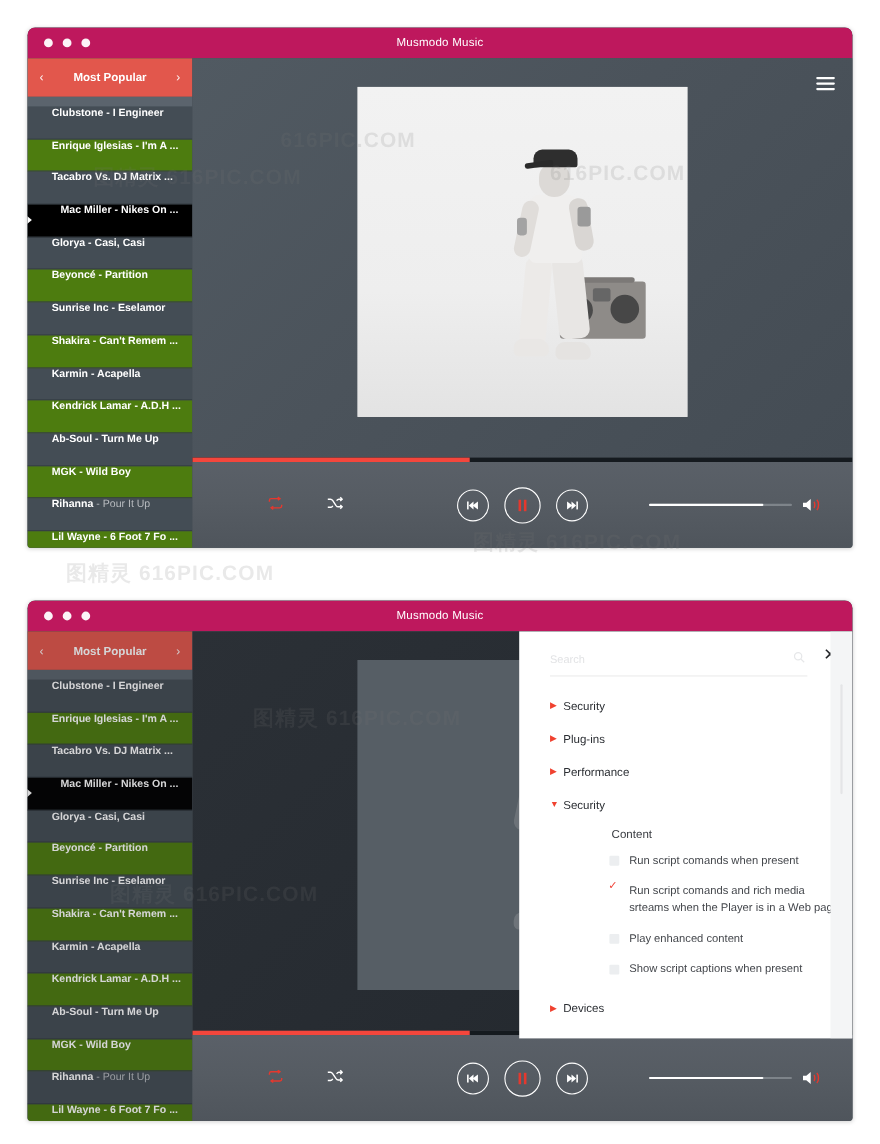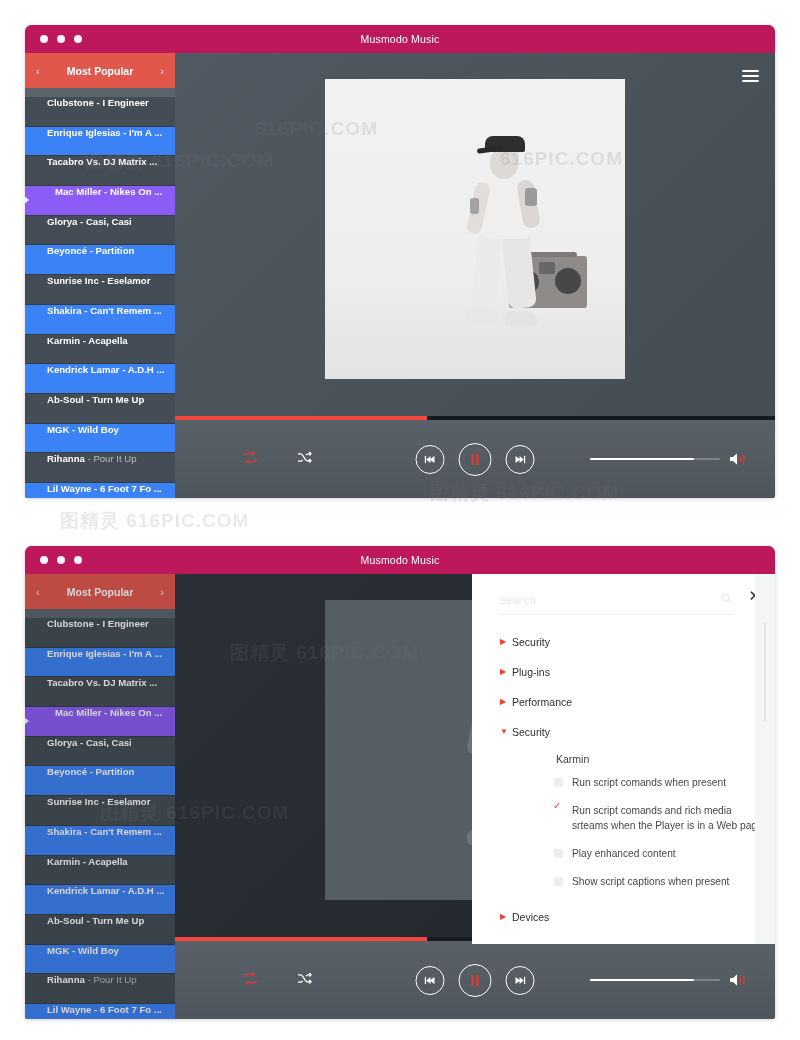--- a/index.html
+++ b/index.html
@@ -52,22 +52,22 @@
     display: flex; align-items: flex-start;
     padding-left: 22px;
     color: #ffffff;
     font-size: 9.6px;
     font-weight: bold;
     border-bottom: 1px solid #343c43;
     background: #444d55;
     position: relative;
     white-space: nowrap;
   }
-  .track.alt { background: #3b82f6; }
-  .track.active { background: #8b5cf6; padding-left: 30px; }
+  .track.alt { background: #4d7c0f; }
+  .track.active { background: #000000; padding-left: 30px; }
   .track.active::before {
     content: "";
     position: absolute; left: -2px; top: 50%; transform: translateY(-50%);
     border-top: 5px solid transparent;
     border-bottom: 5px solid transparent;
     border-left: 6px solid #ffffff;
   }
   .track .dim { color: #b9bcc0; font-weight: normal; }
 
   
@@ -143,21 +143,21 @@
     left: 447px; top: 28px;
     width: 303px; height: 370px;
     background: #ffffff;
     z-index: 5;
     overflow: hidden;
   }
   .sp-searchrow { display: flex; align-items: flex-start; padding: 16px 14px 0 28px; }
   .sp-search { flex: 1; position: relative; border-bottom: 1px solid #ececec; padding-bottom: 6px; }
   .sp-search input {
     border: none; outline: none; width: 100%;
-    font-family: Liberation Mono, monospace;
+    font-family: Liberation Sans, sans-serif;
     font-size: 10px; color: #9aa0a6; background: transparent;
   }
   .sp-search input::placeholder { color: #e2e3e5; }
   .sp-mag { position: absolute; right: 2px; top: 0px; color: #e6e7e9; }
   .sp-close { margin-left: 14px; margin-top: -2px; cursor: pointer; color: #24262a; font-size: 15px; line-height: 1; }
 
   .sp-tree { padding: 12px 10px 0 28px; }
   .sp-node { display: flex; align-items: center; height: 30px; font-size: 10.5px; color: #2b2e33; cursor: pointer; }
   .sp-caret { width: 12px; color: #f0412f; font-size: 8px; line-height: 1; }
   .sp-caret.open { color: #f0412f; }
@@ -525,21 +525,21 @@
             <span>Plug-ins</span>
           </div>
           <div class="sp-node">
             <span class="sp-caret">▶</span>
             <span>Performance</span>
           </div>
           <div class="sp-node">
             <span class="sp-caret open">▼</span>
             <span>Security</span>
           </div>
-          <div class="sp-sub">Karmin</div>
+          <div class="sp-sub">Content</div>
           <div class="sp-check-list">
             <div class="sp-check">
               <span class="cb"></span>
               <span>Run script comands when present</span>
             </div>
             <div class="sp-check">
               <span class="cb checked"></span>
               <span>Run script comands and rich media srteams when the Player is in a Web page</span>
             </div>
             <div class="sp-check">

